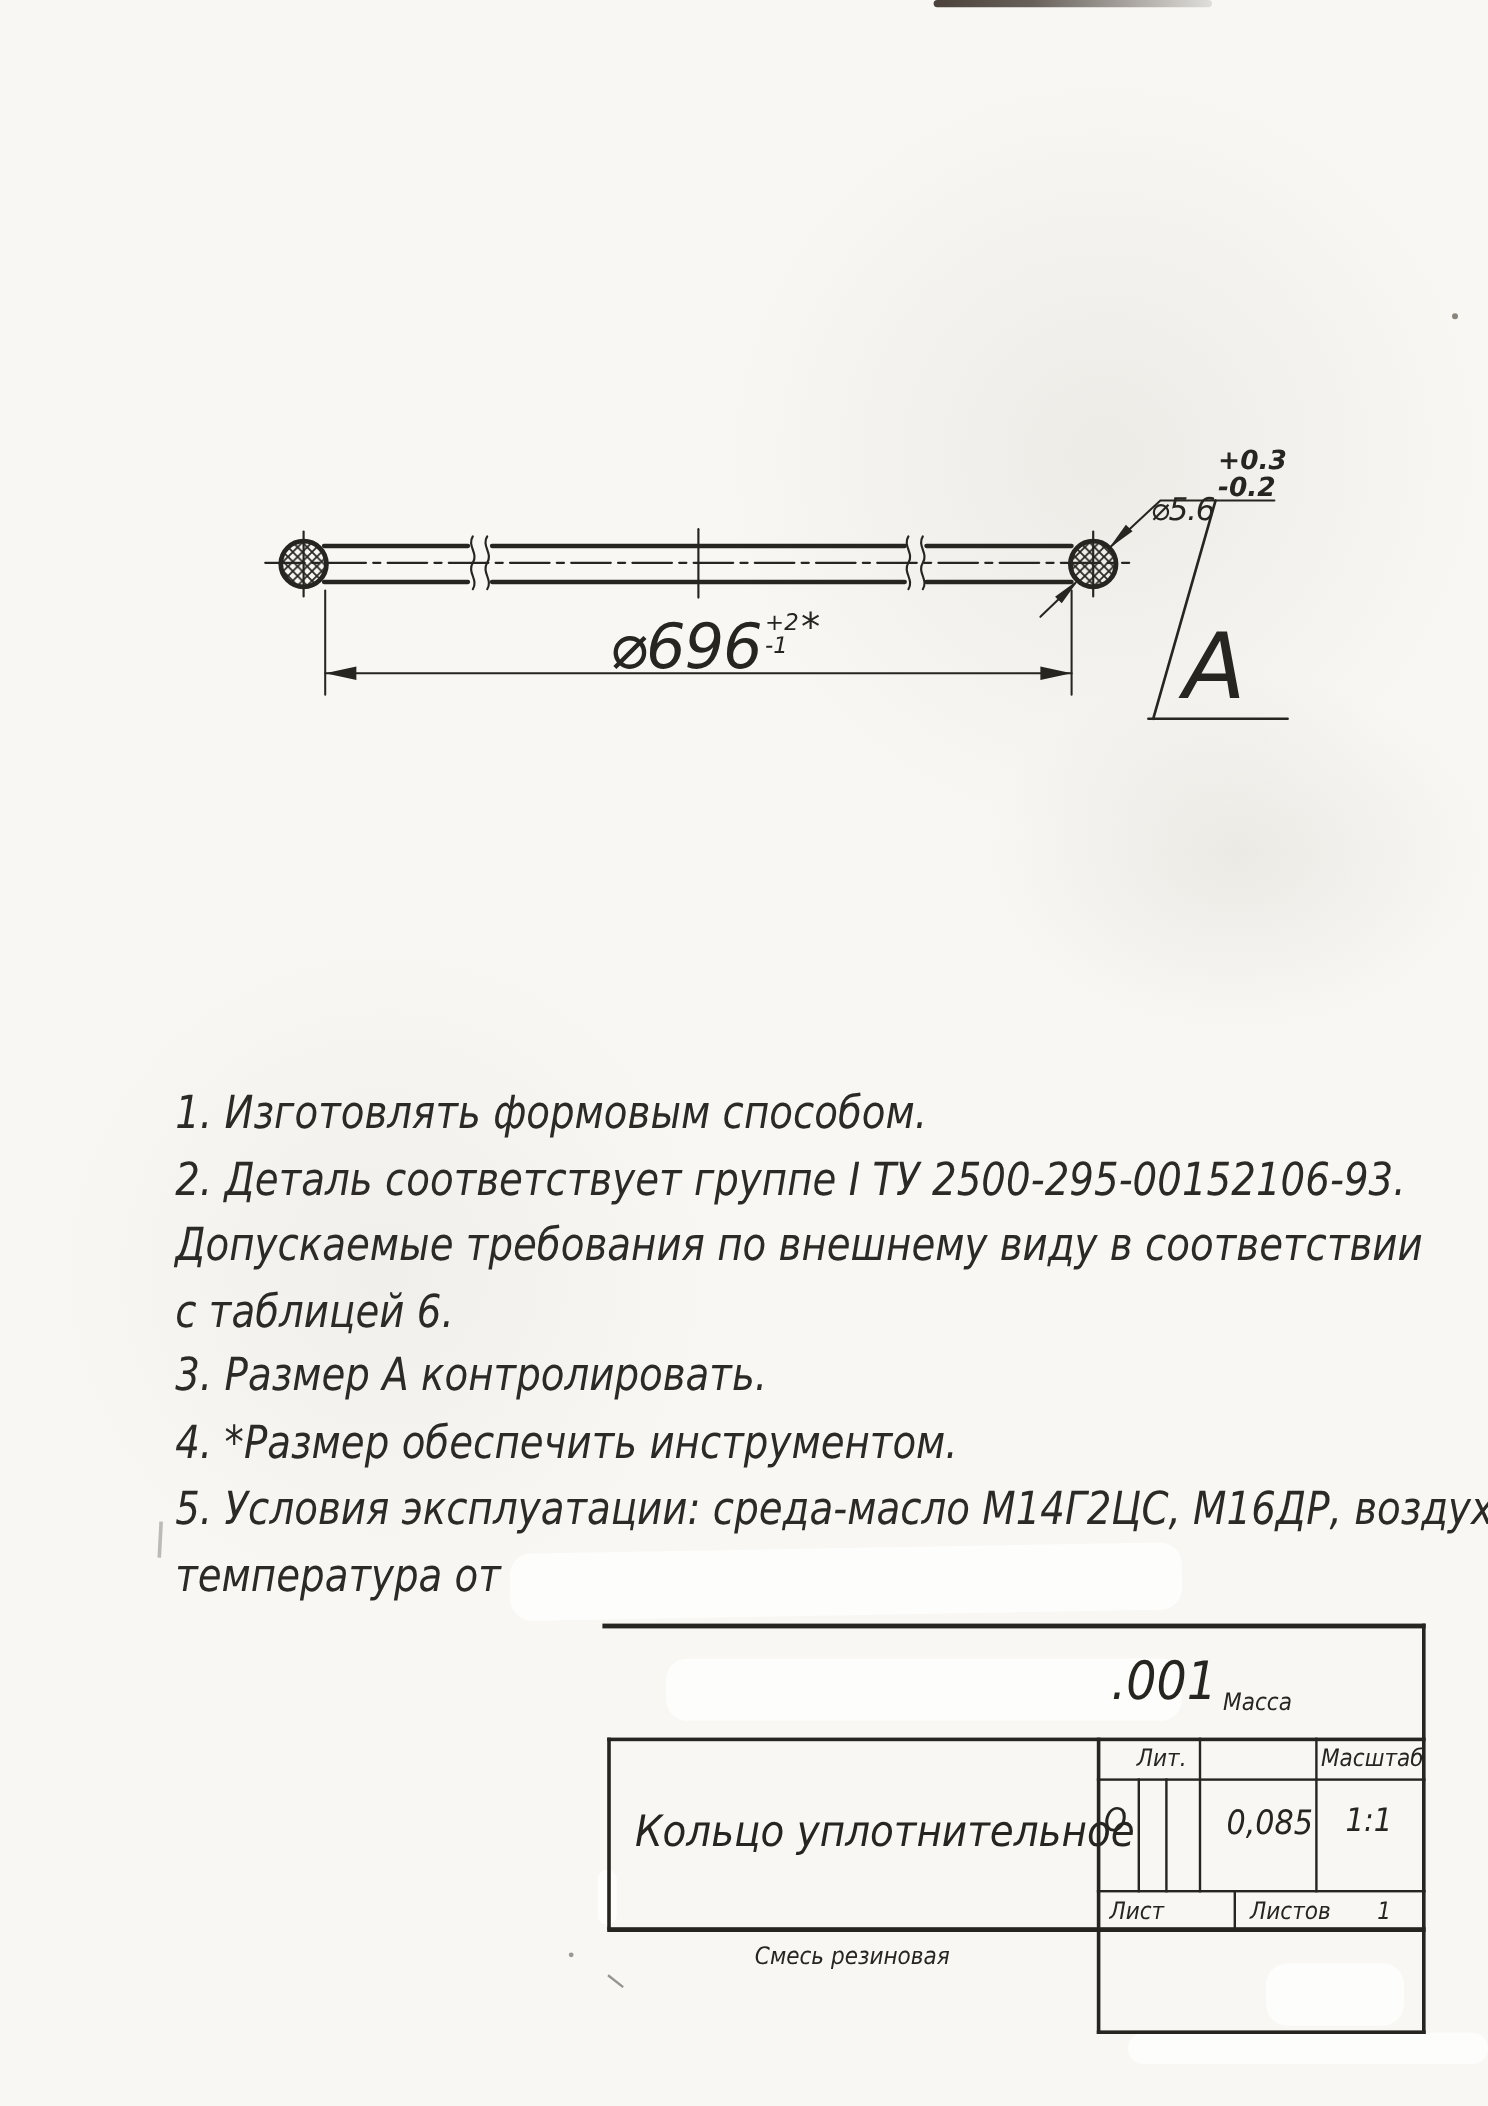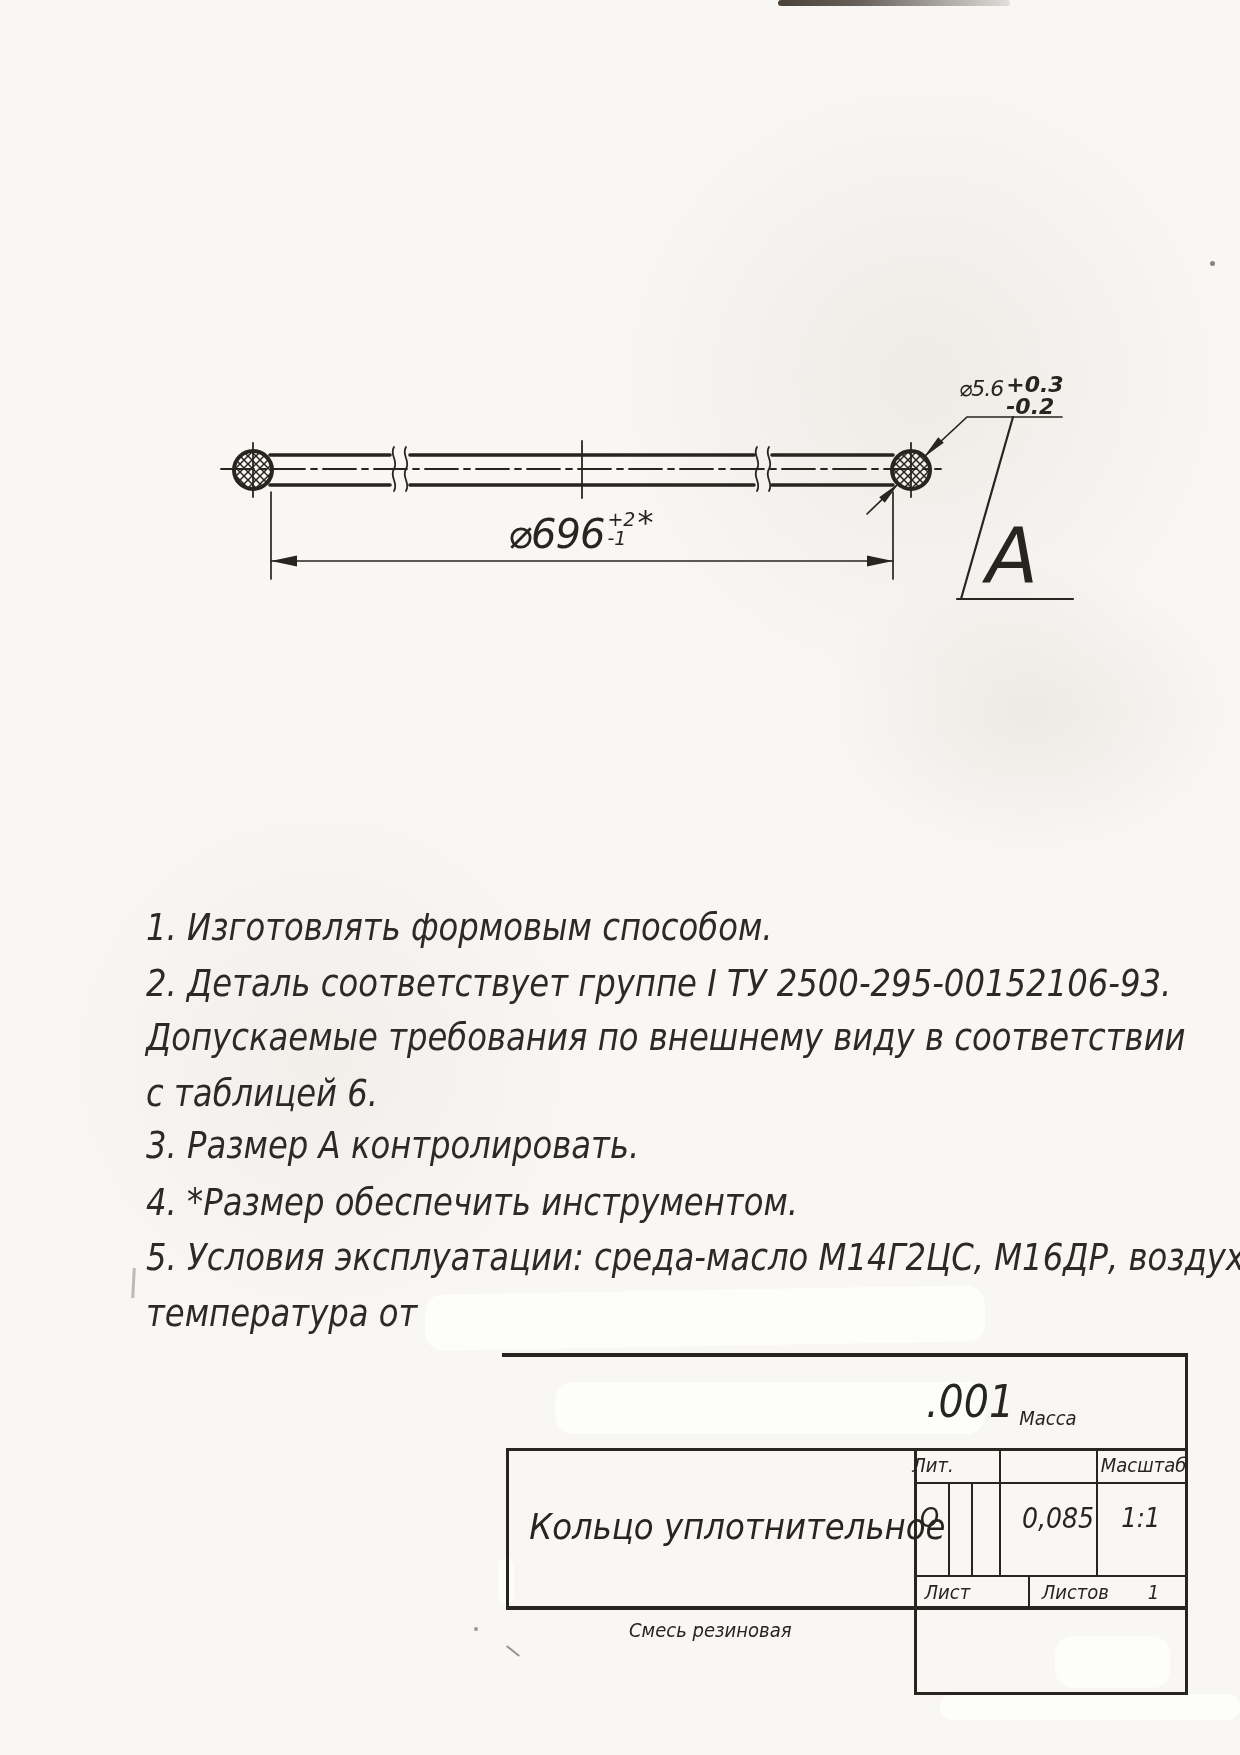--- a/index.html
+++ b/index.html
@@ -20,22 +20,22 @@
   .note-line {
     position:absolute; left:146px; white-space:nowrap;
     font-size:38px; font-style:italic; line-height:1;
     transform:scaleX(0.85); transform-origin:0 50%;
     color:#2b2a26;
   }
 
   
   .dim { position:absolute; display:flex; align-items:flex-start; font-style:italic; color:#26251f; white-space:nowrap; }
   .dim .main { letter-spacing:-1px; }
-  .dim-696 .main { font-size:40px; line-height:1; }
-  .dim-56  .main { font-size:22px; line-height:1; }
+  .dim-696 .main { font-size:52px; line-height:1; }
+  .dim-56  .main { font-size:26px; line-height:1;margin-top:34px; }
   .tol { display:flex; flex-direction:column; margin-left:3px; line-height:1.02; font-style:italic; }
   .dim-696 .tol { font-size:19px; margin-top:-4px; }
   .dim-56  .tol { font-size:22px; margin-top:-4px;font-weight:bold; }
   .dim .star { font-size:32px; line-height:1; margin-left:2px; margin-top:-8px; }
   .section-letter { position:absolute; font-size:76px; font-style:italic; line-height:1; color:#26251f; }
 
   
   .tb-line { position:absolute; background:#26251f; }
   .tb-text { position:absolute; font-style:italic; color:#26251f; text-align:center; white-space:nowrap; }
   .cond { display:inline-block; transform:scaleX(0.9); }
@@ -142,21 +142,21 @@
   <div class="tb-line" style="left:914px;top:1448px;width:3px;height:247px;"></div>
   <div class="tb-line" style="left:999px;top:1448px;width:2px;height:129px;"></div>
   <div class="tb-line" style="left:1096px;top:1448px;width:2px;height:129px;"></div>
   <div class="tb-line" style="left:948px;top:1482px;width:2px;height:95px;"></div>
   <div class="tb-line" style="left:971px;top:1482px;width:2px;height:95px;"></div>
   <div class="tb-line" style="left:1028px;top:1575px;width:2px;height:33px;"></div>
 
   <div class="tb-text" style="left:830px;top:1376px;width:280px;font-size:44px;">
     <span class="cond">.001</span>
   </div>
-  <div class="tb-text" style="left:895px;top:1453px;width:76px;font-size:20px;">
+  <div class="tb-text" style="left:930px;top:1453px;width:76px;font-size:20px;">
     <span class="cond">Лит.</span>
   </div>
   <div class="tb-text" style="left:999px;top:1406px;width:97px;font-size:20px;">
     <span class="cond">Масса</span>
   </div>
   <div class="tb-text" style="left:1096px;top:1453px;width:90px;font-size:20px;">
     <span class="cond">Масштаб</span>
   </div>
   <div class="tb-text" style="left:912px;top:1502px;width:36px;font-size:27px;">
     <span class="cond">О</span>

